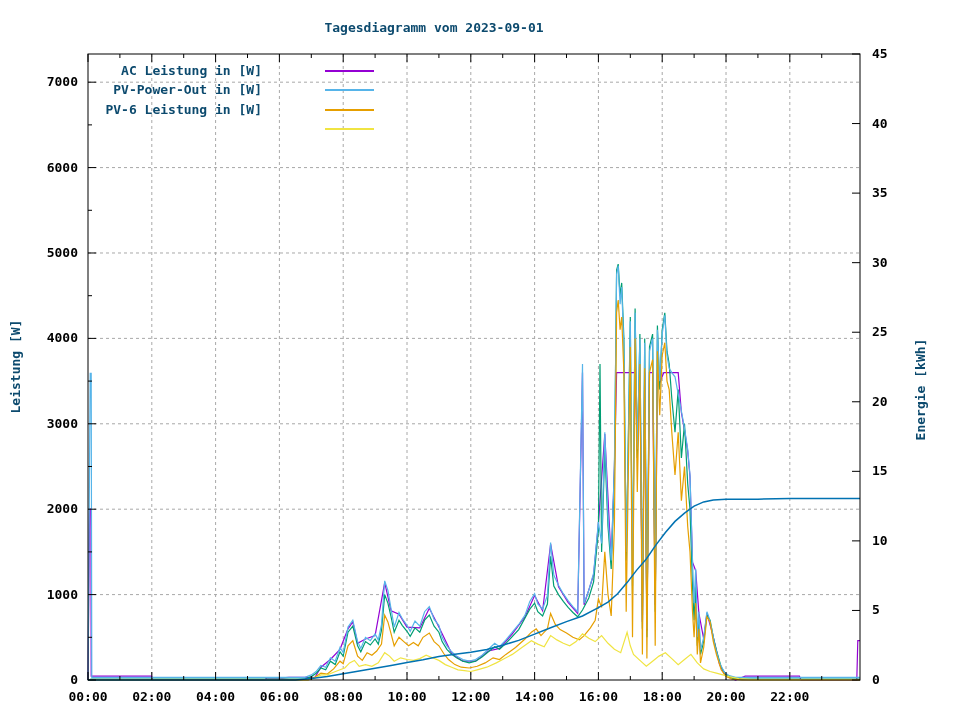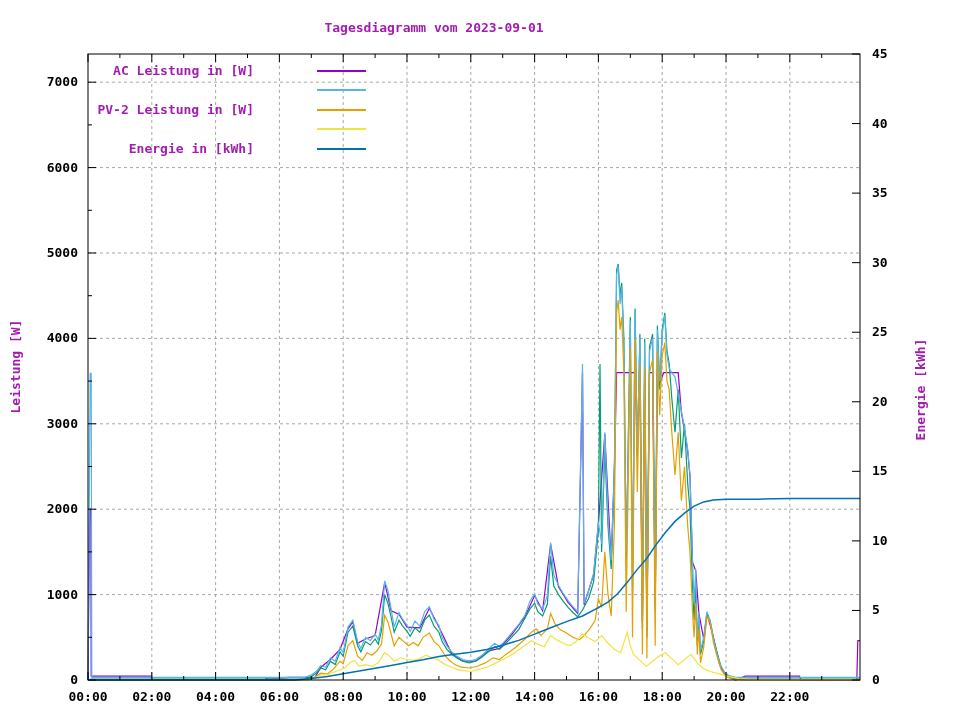--- a/index.html
+++ b/index.html
@@ -1,32 +1,32 @@
 <!DOCTYPE html>
 <html><head>
 <meta charset="utf-8">
 <style>
   html,body{margin:0;padding:0;background:#ffffff;}
   .stage{
     position:relative;width:940px;height:720px;background:#ffffff;overflow:hidden;
     font-family:"DejaVu Sans Mono","Liberation Mono",monospace;
-    font-weight:bold;color:#a21caf;
+    font-weight:bold;color:#0c4a6e;
   }
   .chart-title{
     position:absolute;left:0;top:20px;width:868px;text-align:center;
     font-size:13px;letter-spacing:0px;
   }
   .ylabel{
     position:absolute;width:160px;text-align:center;font-size:13px;
     transform:rotate(-90deg);
   }
   .ylabel.left{left:-65px;top:359px;}
   .ylabel.right{left:840px;top:382px;}
   svg.plot{position:absolute;left:0;top:0;}
-  .legend{position:absolute;left:4px;top:62px;width:380px;}
+  .legend{position:absolute;left:12px;top:62px;width:380px;}
   .legend-row{position:relative;height:19.4px;}
   .legend-label{
     display:block;position:absolute;left:0;top:1px;width:250px;
     text-align:right;font-size:13px;white-space:pre;
   }
   .legend-swatch{
     display:block;position:absolute;left:313px;top:8px;width:49px;height:2px;
     background:#000;
   }
 </style>
@@ -170,28 +170,25 @@
       <text x="872" y="127.55555555555554" text-anchor="start" font-family="&quot;DejaVu Sans Mono&quot;,&quot;Liberation Mono&quot;,monospace" font-size="13px" font-weight="bold" fill="#000">40</text>
       <text x="872" y="58" text-anchor="start" font-family="&quot;DejaVu Sans Mono&quot;,&quot;Liberation Mono&quot;,monospace" font-size="13px" font-weight="bold" fill="#000">45</text>
     </svg>
 
   <div class="legend">
     <div class="legend-row">
       <span class="legend-label">AC Leistung in [W]</span>
       <span class="legend-swatch" style="background: rgb(148, 0, 211);"></span>
     </div>
     <div class="legend-row">
+      <span class="legend-label">PV-Power-Out in [W]</span>
       <span class="legend-swatch" style="background: rgb(86, 180, 233);"></span>
     </div>
     <div class="legend-row">
-      <span class="legend-label">PV-2 Leistung in [W]</span>
+      <span class="legend-label">PV-6 Leistung in [W]</span>
       <span class="legend-swatch" style="background: rgb(230, 159, 0);"></span>
     </div>
     <div class="legend-row">
       <span class="legend-swatch" style="background: rgb(240, 228, 66);"></span>
-    </div>
-    <div class="legend-row">
-      <span class="legend-label">Energie in [kWh]</span>
-      <span class="legend-swatch" style="background: rgb(0, 114, 178);"></span>
     </div>
   </div>
 
 </div>
 
 </body></html>

